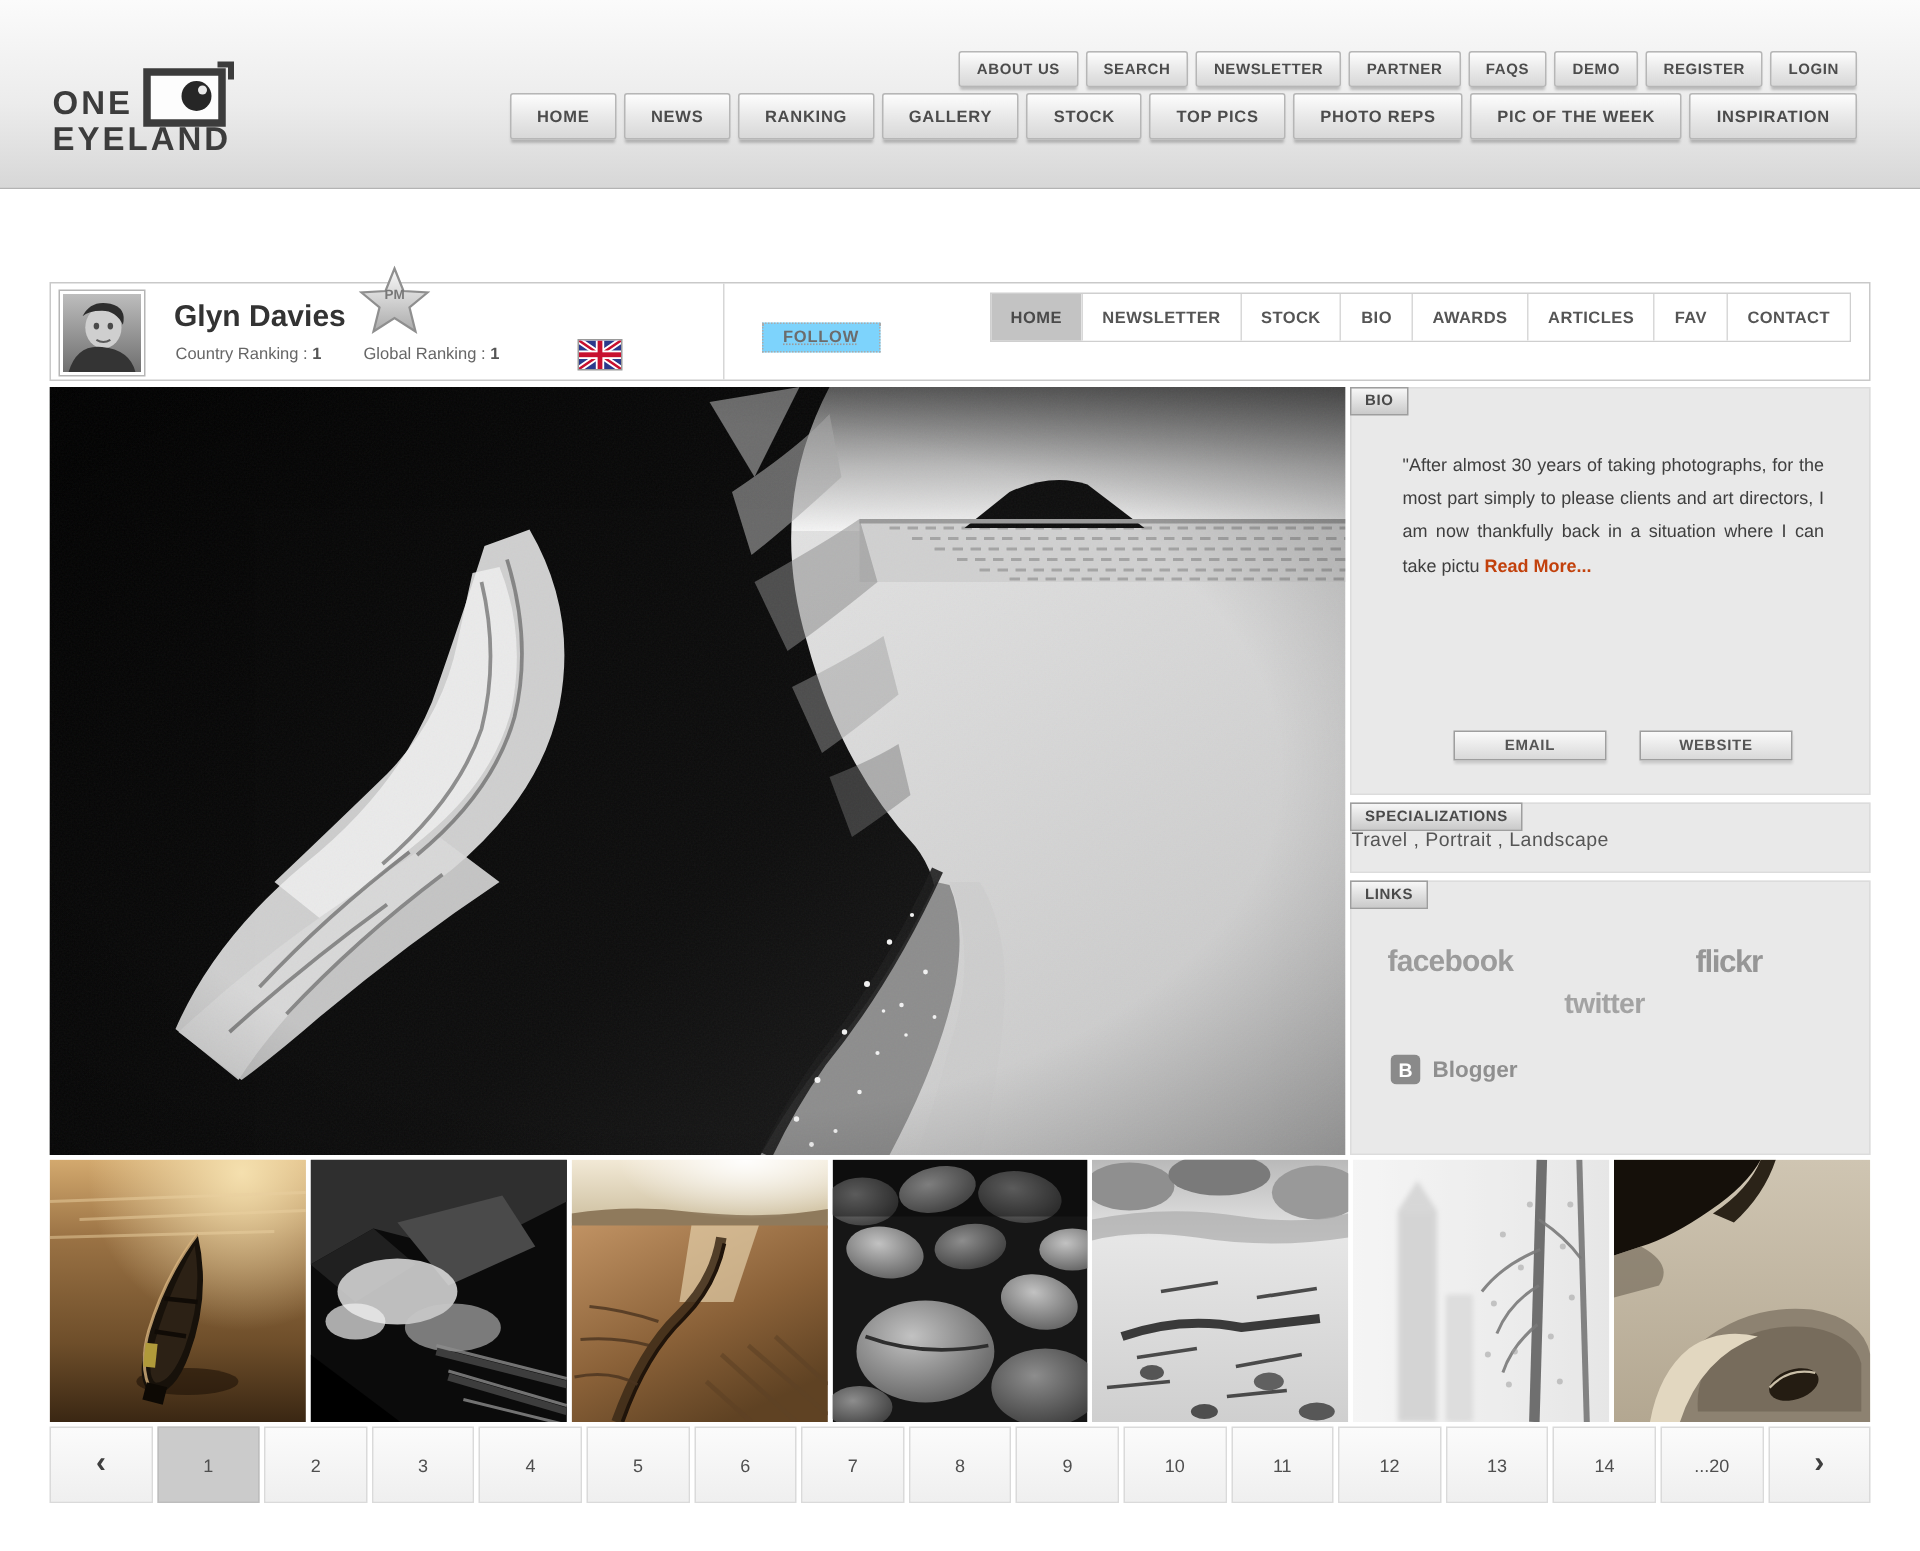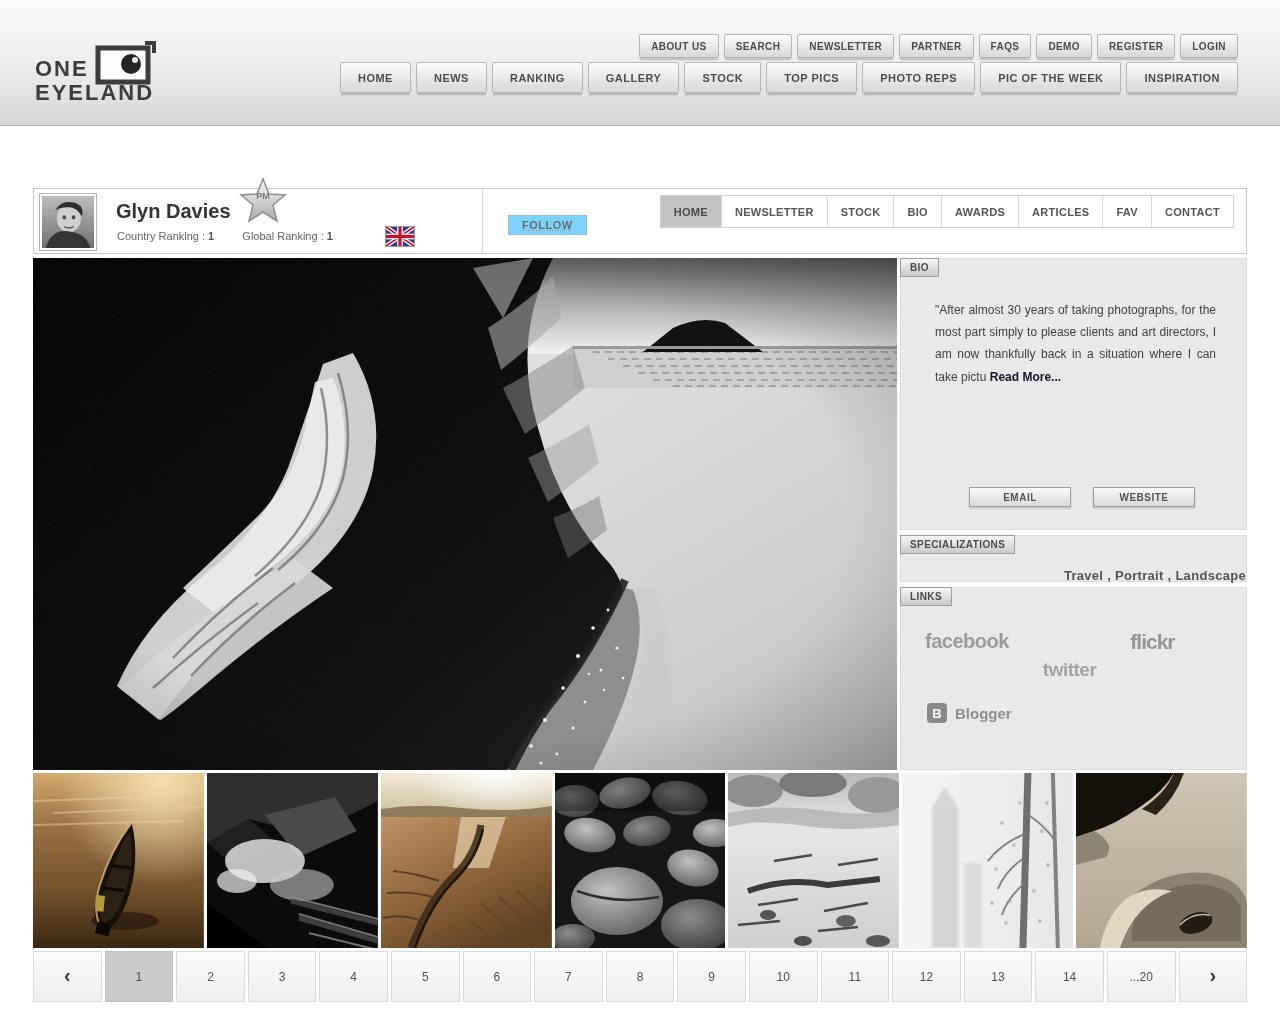--- a/index.html
+++ b/index.html
@@ -73,30 +73,30 @@
   .panel-label {
     position:absolute; top:-1px; left:-1px; padding:3px 9px;
     background:linear-gradient(#f7f7f7,#cacaca); border:1px solid #9e9e9e;
     font-size:10px; font-weight:bold; color:#4a4a4a; letter-spacing:.4px;
   }
   .bio-panel { height:272px; }
   .bio-text {
     padding:40px 30px 0 34px; font-size:12px; line-height:1.85;
     color:#3f3f3f; text-align:justify;
   }
-  .read-more { font-weight:bold; color:#0f172a; cursor:pointer; }
+  .read-more { font-weight:bold; color:#c2410c; cursor:pointer; }
   .bio-buttons { position:absolute; bottom:22px; left:17px; right:0; display:flex; justify-content:space-around; padding:0 40px; }
   .mini-btn {
     width:102px; height:20px; display:flex; align-items:center; justify-content:center;
     background:linear-gradient(#fafafa,#d9d9d9); border:1px solid #9e9e9e;
     font-size:10px; font-weight:bold; color:#555; letter-spacing:.5px; cursor:pointer;
     box-shadow:0 2px 2px rgba(0,0,0,.15);
   }
   .spec-panel { height:47px; }
-  .spec-text { text-align:right; padding-top:32px; font-size:13px; color:#555; letter-spacing:.3px;font-weight:bold; }
+  .spec-text { text-align:left; padding-top:16px; font-size:13px; color:#555; letter-spacing:.3px; }
   .links-panel { flex:1; }
   .social-row { display:flex; gap:34px; padding:42px 0 0 24px; }
   .wm { cursor:pointer; font-weight:bold; color:#9b9b9b; }
   .wm-facebook { font-size:20px; letter-spacing:-.5px; }
   .wm-twitter { font-size:19px; letter-spacing:-.5px; color:#a3a3a3;margin-top:29px; }
   .wm-flickr { font-size:21px; letter-spacing:-1px; color:#969696; }
   .blogger-row { display:flex; align-items:center; gap:8px; padding:22px 0 0 26px; cursor:pointer; }
   .blogger-row svg { width:20px; height:20px; }
   .wm-blogger { font-size:15px; font-weight:bold; color:#8f8f8f; }
   

